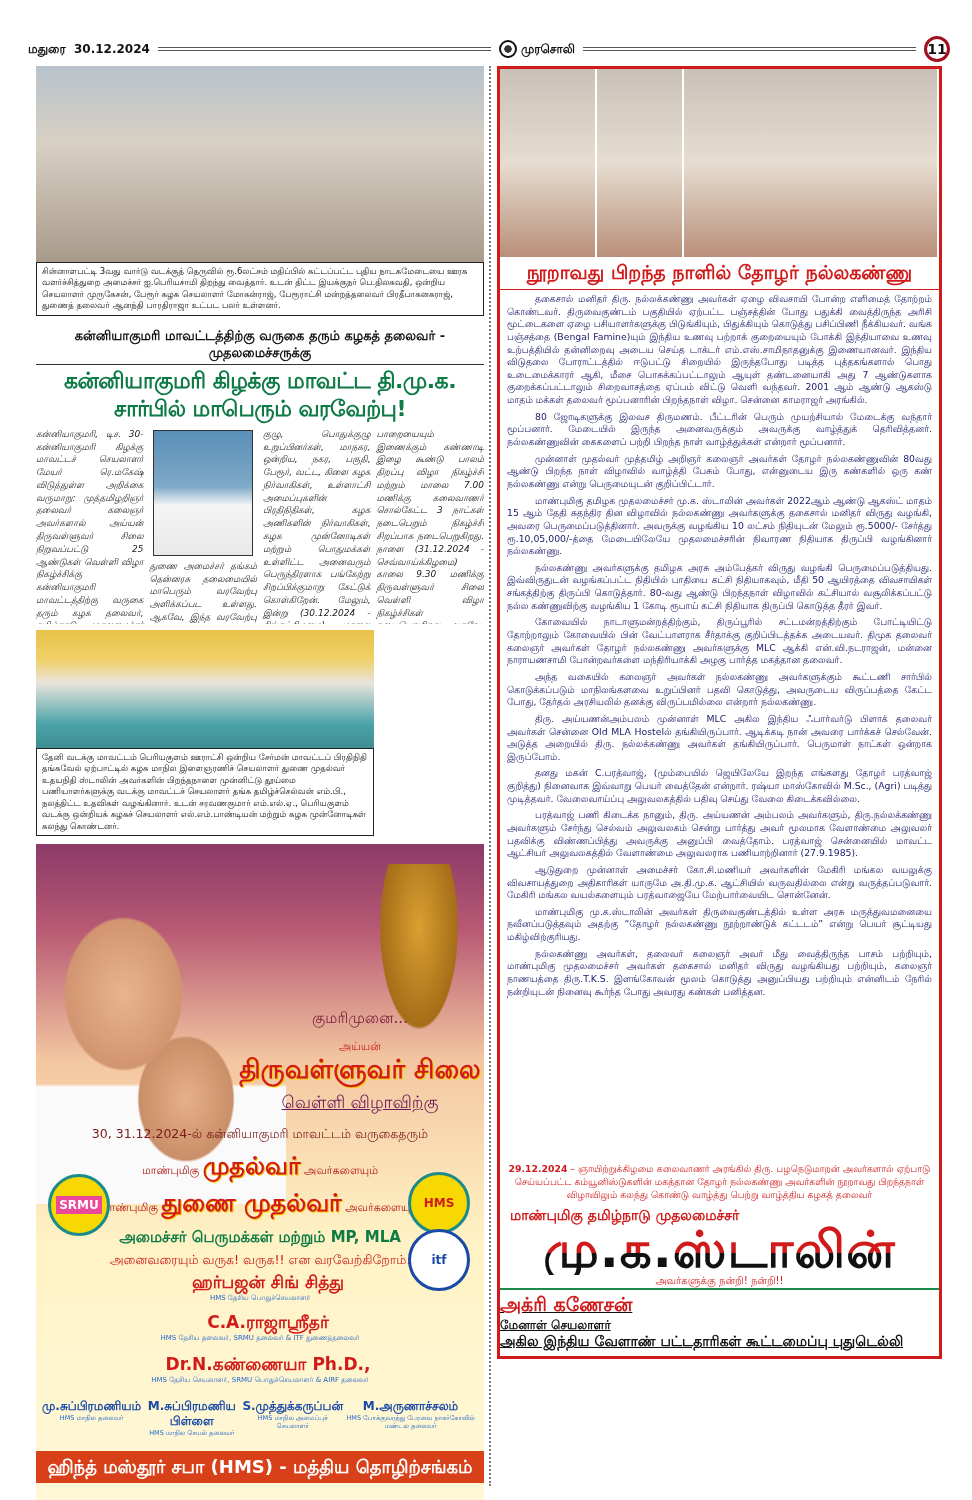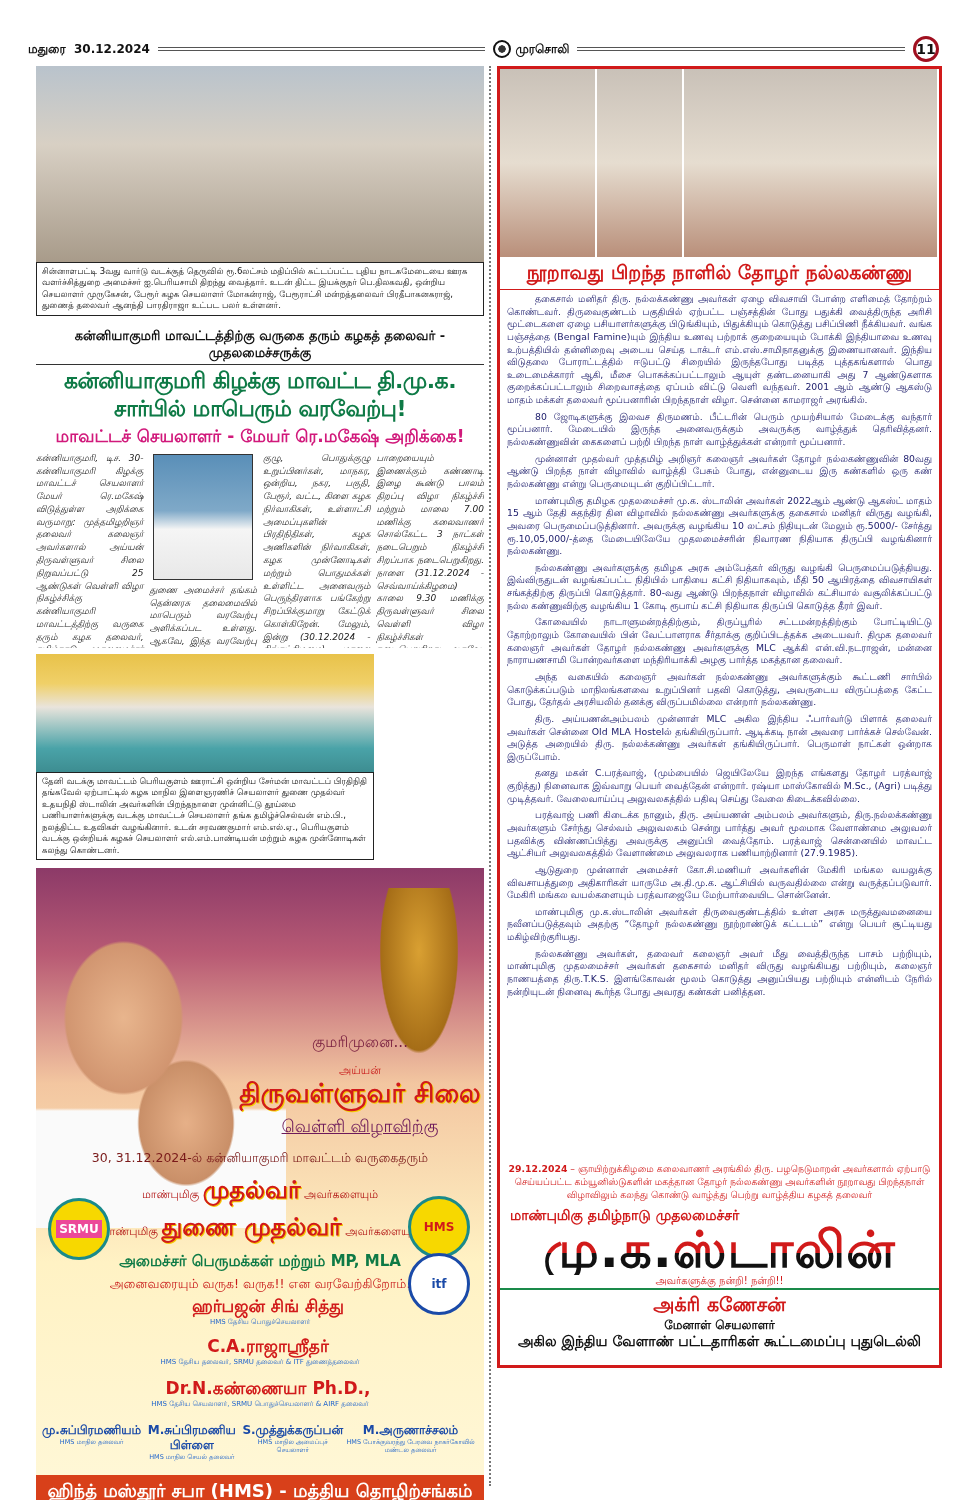--- a/index.html
+++ b/index.html
@@ -1,17 +1,17 @@
 <!DOCTYPE html>
 <html><head>
 <meta charset="utf-8">
 <style>
   * { box-sizing: border-box; margin: 0; padding: 0; }
   body { width: 972px; height: 1500px; background: #fff; font-family: "DejaVu Sans", sans-serif; color: #111; position: relative; overflow: hidden; }
-  .masthead { position: absolute; top: 36px; left: 28px; right: 33px; height: 26px; display: flex; align-items: center; }
+  .masthead { position: absolute; top: 36px; left: 28px; right: 22px; height: 26px; display: flex; align-items: center; }
   .mh-left { font-size: 12px; font-weight: bold; white-space: nowrap; }
   .mh-rule { flex: 1; height: 4px; border-top: 1px solid #555; border-bottom: 1px solid #555; margin: 0 8px; }
   .mh-center { display: flex; align-items: center; gap: 4px; font-size: 12px; font-weight: bold; white-space: nowrap; }
   .logo-icon { width: 18px; height: 18px; border-radius: 50%; border: 2px solid #111; display: inline-block; background: radial-gradient(circle, #333 35%, #fff 40%); }
   .page-num { width: 26px; height: 26px; border-radius: 50%; border: 3px solid #a01020; font-weight: bold; font-size: 14px; display: flex; align-items: center; justify-content: center; }
 
   .col-left { position: absolute; top: 66px; left: 36px; width: 448px; }
   .col-right { position: absolute; top: 66px; left: 497px; width: 445px; }
   .vdots { position: absolute; top: 66px; left: 489px; height: 1420px; border-left: 2px dotted #777; }
 
@@ -61,21 +61,21 @@
   .r-photos div { background: linear-gradient(180deg,#c9c1b8 0%,#e6ddd0 50%,#b98f7a 100%); border-right: 2px solid #fff; }
   .r-head { text-align: center; font-size: 19px; font-weight: bold; color: #d11a1a; padding: 4px 0 3px; border-bottom: 1px solid #d11a1a; }
   .r-body { padding: 3px 7px; font-size: 9.3px; line-height: 1.36; color: #1a1a6a; text-align: justify; }
   .r-body p { text-indent: 28px; margin-bottom: 4px; }
   .r-note { padding: 2px 6px 4px; font-size: 9.3px; line-height: 1.4; color: #d11a1a; text-align: center; }
   .r-note b { color: #d11a1a; }
   .r-sub { font-size: 14px; font-weight: bold; color: #d11a1a; padding-left: 10px; margin-top: 2px; }
   .r-big { font-size: 50px; font-weight: bold; text-align: center; line-height: 1; background: linear-gradient(180deg,#d11a1a 55%,#111 56%); -webkit-background-clip: text; background-clip: text; color: transparent; letter-spacing: 1px; }
   .r-thanks { text-align: center; font-size: 10px; color: #d11a1a; margin-bottom: 0; }
   .r-green-rule { height: 2px; background: #1a8a4a; }
-  .r-sig { text-align: center; padding: 3px 0 14px; }
+  .r-sig { padding: 3px 0 5px; text-decoration: underline; }
   .r-sig .n { font-size: 19px; font-weight: bold; color: #d11a1a; }
   .r-sig .d { font-size: 12px; font-weight: bold; }
   .r-sig .o { font-size: 14px; font-weight: bold; }
 </style>
 </head>
 <body>
 
 <header class="masthead">
   <div class="mh-left">
     <span>மதுரை</span>
@@ -91,21 +91,20 @@
 </header>
 
 <div class="vdots"></div>
 
 <section class="col-left">
   <div class="photo" style="height:196px;"></div>
   <div class="caption-box">சின்னாளபட்டி 3வது வார்டு வடக்குத் தெருவில் ரூ.6லட்சம் மதிப்பில் கட்டப்பட்ட புதிய நாடகமேடையை ஊரக வளர்ச்சித்துறை அமைச்சர் ஐ.பெரியசாமி திறந்து வைத்தார். உடன் திட்ட இயக்குநர் பெ.திலகவதி, ஒன்றிய செயலாளர் முருகேசன், பேரூர் கழக செயலாளர் மோகன்ராஜ், பேரூராட்சி மன்றத்தலைவர் பிரதீபாகனகராஜ், துணைத் தலைவர் ஆனந்தி பாரதிராஜா உட்பட பலர் உள்ளனர்.</div>
 
   <div class="kicker">கன்னியாகுமரி மாவட்டத்திற்கு வருகை தரும் கழகத் தலைவர் - முதலமைச்சருக்கு</div>
   <div class="headline-green">கன்னியாகுமரி கிழக்கு மாவட்ட தி.மு.க. சார்பில் மாபெரும் வரவேற்பு!</div>
-  <div class="headline-pink">மாவட்டச் செயலாளர் - மேயர் ரெ.மகேஷ் அறிக்கை!</div>
 
   <div class="article-cols" style="height:196px; overflow:hidden;">
     <div class="c">கன்னியாகுமரி, டிச. 30- கன்னியாகுமரி கிழக்கு மாவட்டச் செயலாளர் மேயர் ரெ.மகேஷ் விடுத்துள்ள அறிக்கை வருமாறு: முத்தமிழறிஞர் தலைவர் கலைஞர் அவர்களால் அய்யன் திருவள்ளுவர் சிலை நிறுவப்பட்டு 25 ஆண்டுகள் வெள்ளி விழா நிகழ்ச்சிக்கு கன்னியாகுமரி மாவட்டத்திற்கு வருகை தரும் கழக தலைவர், தமிழ்நாடு முதலமைச்சர் அவர்களுக்கு இன்று (30.12.2024 - திங்கட்கிழமை) காலை 11.00 மணிக்கு கன்னியாகுமரி, அகஸ்தீஸ்வரம் பேரூராட்சிக்குட்பட்ட ஊர்களில் கழக தலைவர் அவர்களுக்கு மாபெரும் வரவேற்பு வழங்கப்படும்.</div>
     <div class="c">
       <div class="portrait"></div>
       <div>துணை அமைச்சர் தங்கம் தென்னரசு தலைமையில் மாபெரும் வரவேற்பு அளிக்கப்பட உள்ளது. ஆகவே, இந்த வரவேற்பு நிகழ்வில் கன்னியாகுமரி கிழக்கு மாவட்டத்திற்குட்பட்ட மாநில, மாவட்ட, ஒன்றிய, நகர, பகுதி, பேரூர், வட்ட, கிளை கழக நிர்வாகிகள், கழக தலைமை செயற்குழு, பொதுக்குழு உறுப்பினர்கள்.</div>
     </div>
     <div class="c">குழு, பொதுக்குழு உறுப்பினர்கள், மாநகர, ஒன்றிய, நகர, பகுதி, பேரூர், வட்ட, கிளை கழக நிர்வாகிகள், உள்ளாட்சி அமைப்புகளின் பிரதிநிதிகள், கழக அணிகளின் நிர்வாகிகள், கழக முன்னோடிகள் மற்றும் பொதுமக்கள் உள்ளிட்ட அனைவரும் பெருந்திரளாக பங்கேற்று சிறப்பிக்குமாறு கேட்டுக் கொள்கிறேன். மேலும், இன்று (30.12.2024 - திங்கட்கிழமை) மாலை 6.00 மணியளவில் தமிழ்நாடு முதலமைச்சர் அவர்களால் ரூபாய் 37 கோடி செலவில் அமைக்கப்பட்டுள்ள திருவள்ளுவர் சிலை.</div>
     <div class="c">பாறையையும் இணைக்கும் கண்ணாடி இழை கூண்டு பாலம் திறப்பு விழா நிகழ்ச்சி மற்றும் மாலை 7.00 மணிக்கு கலைவாணர் சொல்கேட்ட 3 நாட்கள் நடைபெறும் நிகழ்ச்சி சிறப்பாக நடைபெறுகிறது. நாளை (31.12.2024 - செவ்வாய்க்கிழமை) காலை 9.30 மணிக்கு திருவள்ளுவர் சிலை வெள்ளி விழா நிகழ்ச்சிகள் நடைபெறுகிறது. ஆகவே, மேற்படி நாட்களில் நடைபெறும் அனைத்து நிகழ்ச்சிகளிலும் பல்லாயிரக் கணக்கில் கழகத் தோழர்கள் கலந்து கொள்ள வேண்டும் என கேட்டுக் கொள்கிறேன். இவ்வாறு அவர் தமது அறிக்கையில் தெரிவித்துள்ளார்.</div>
   </div>

